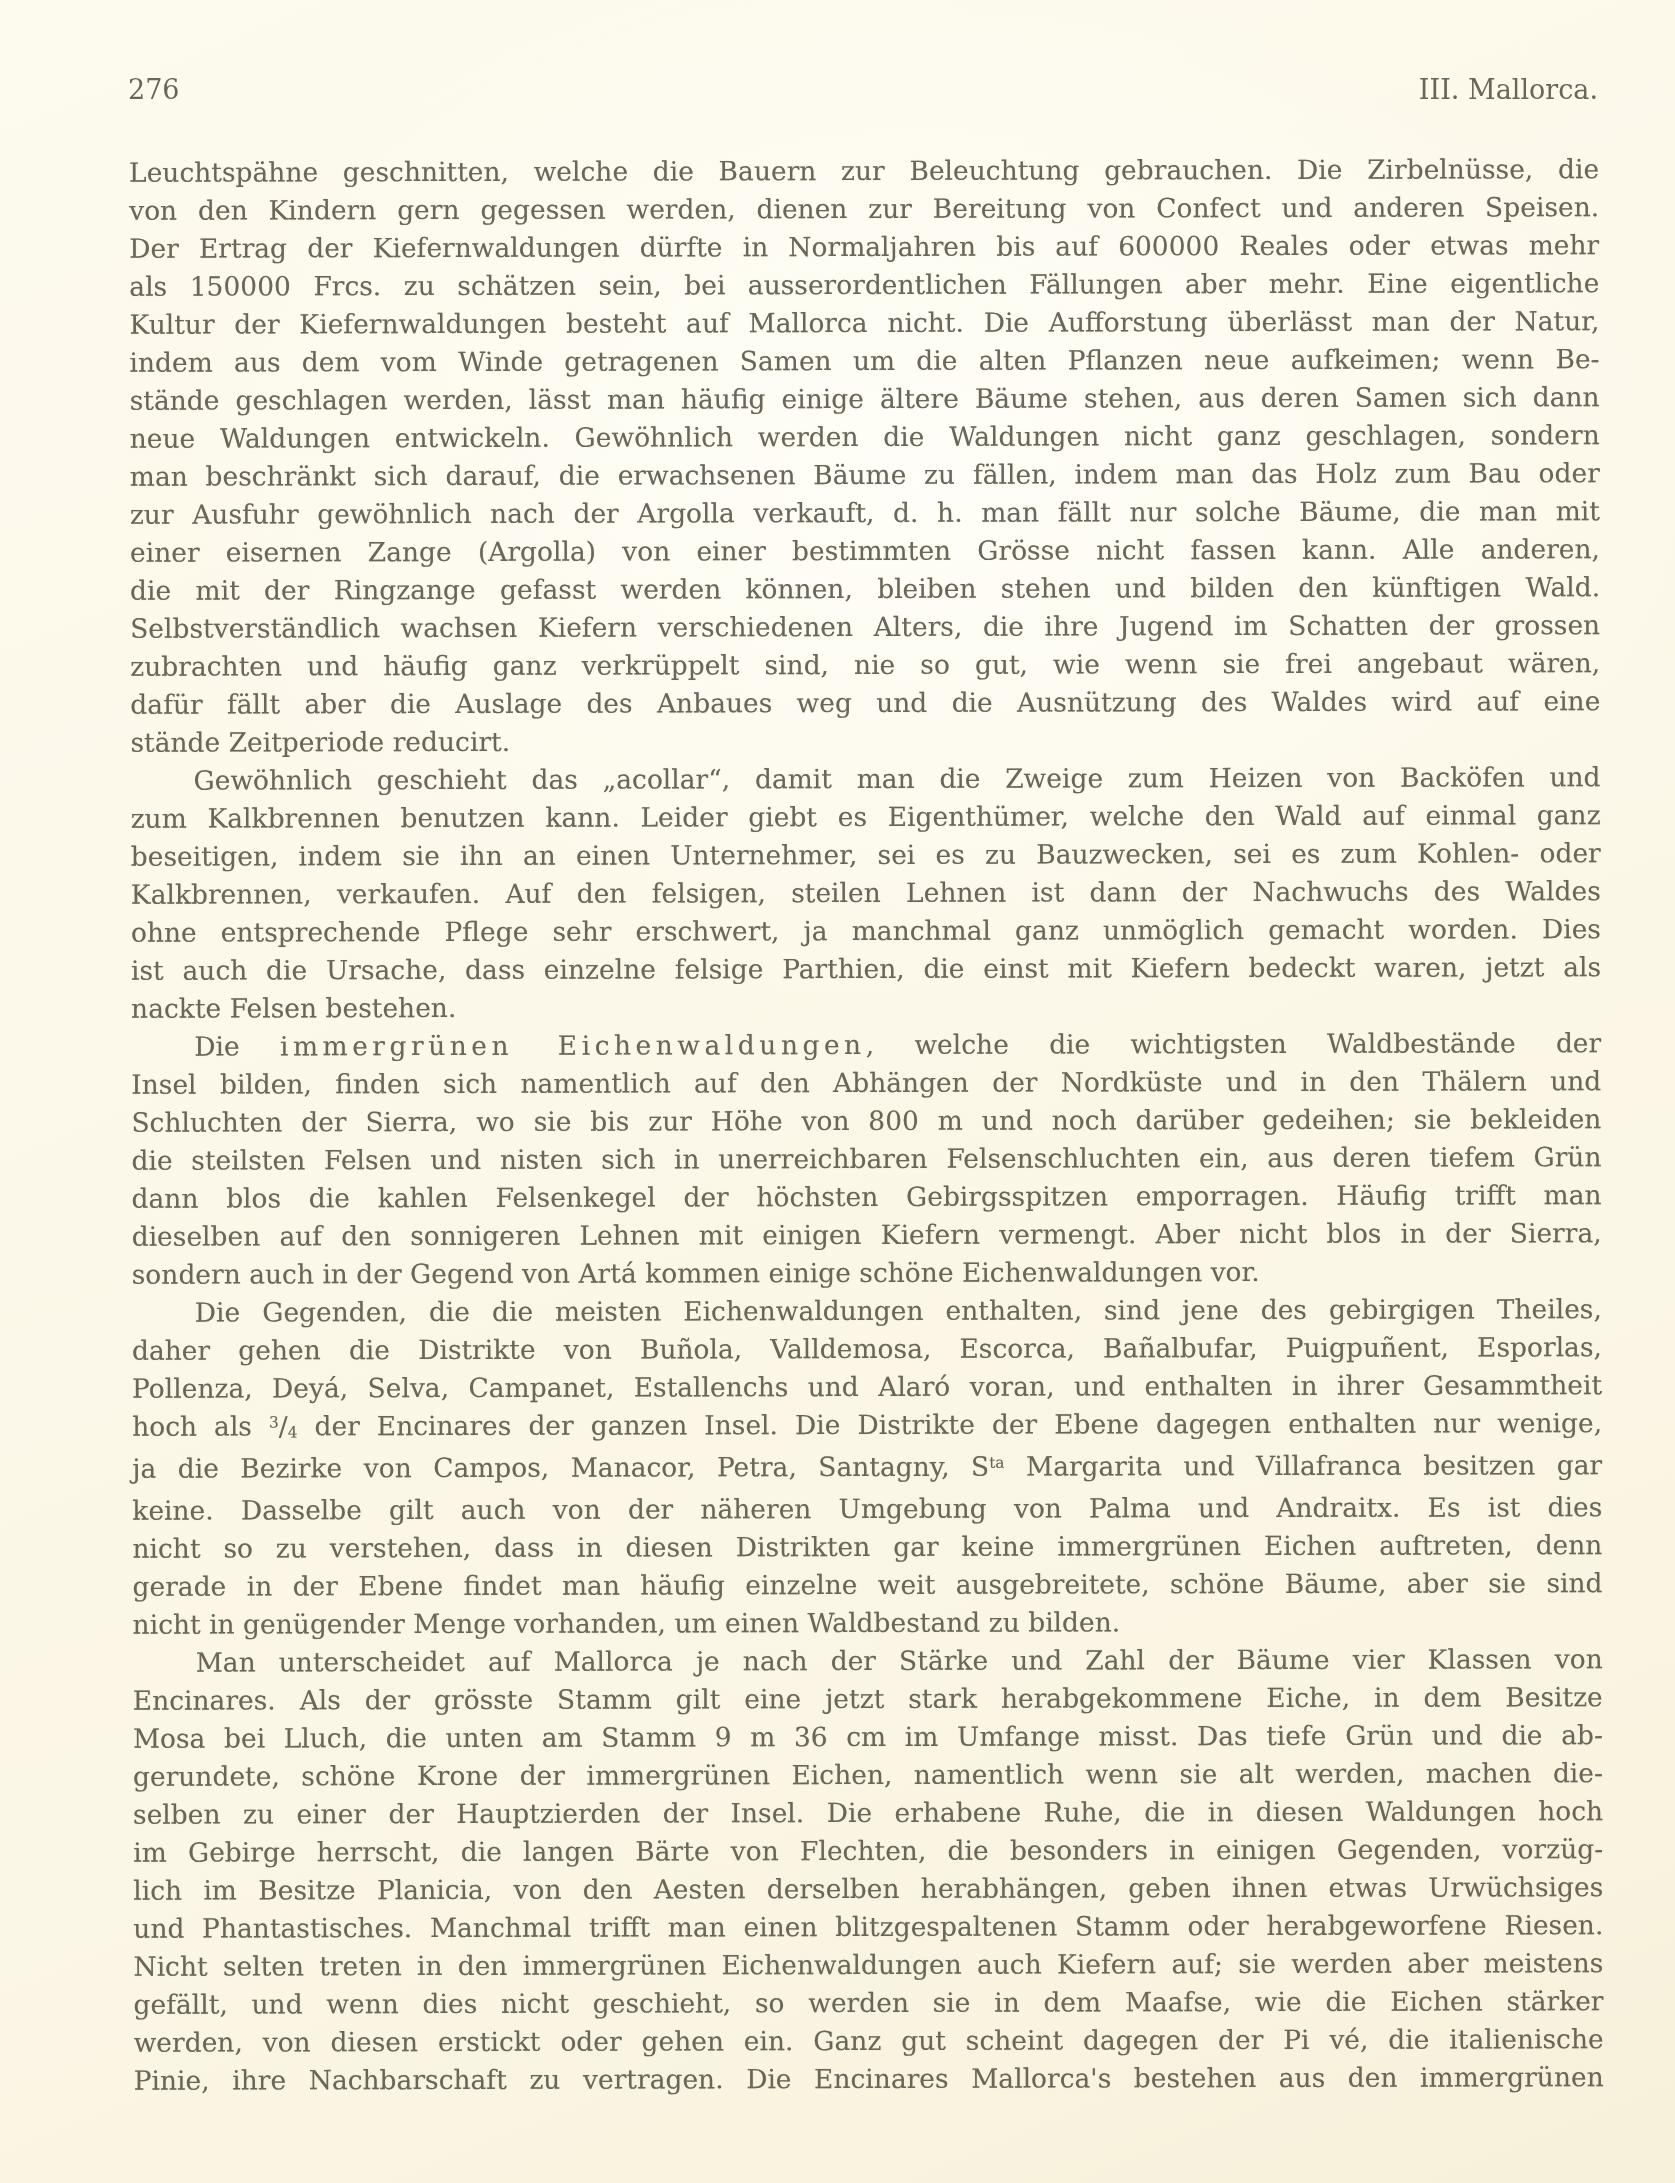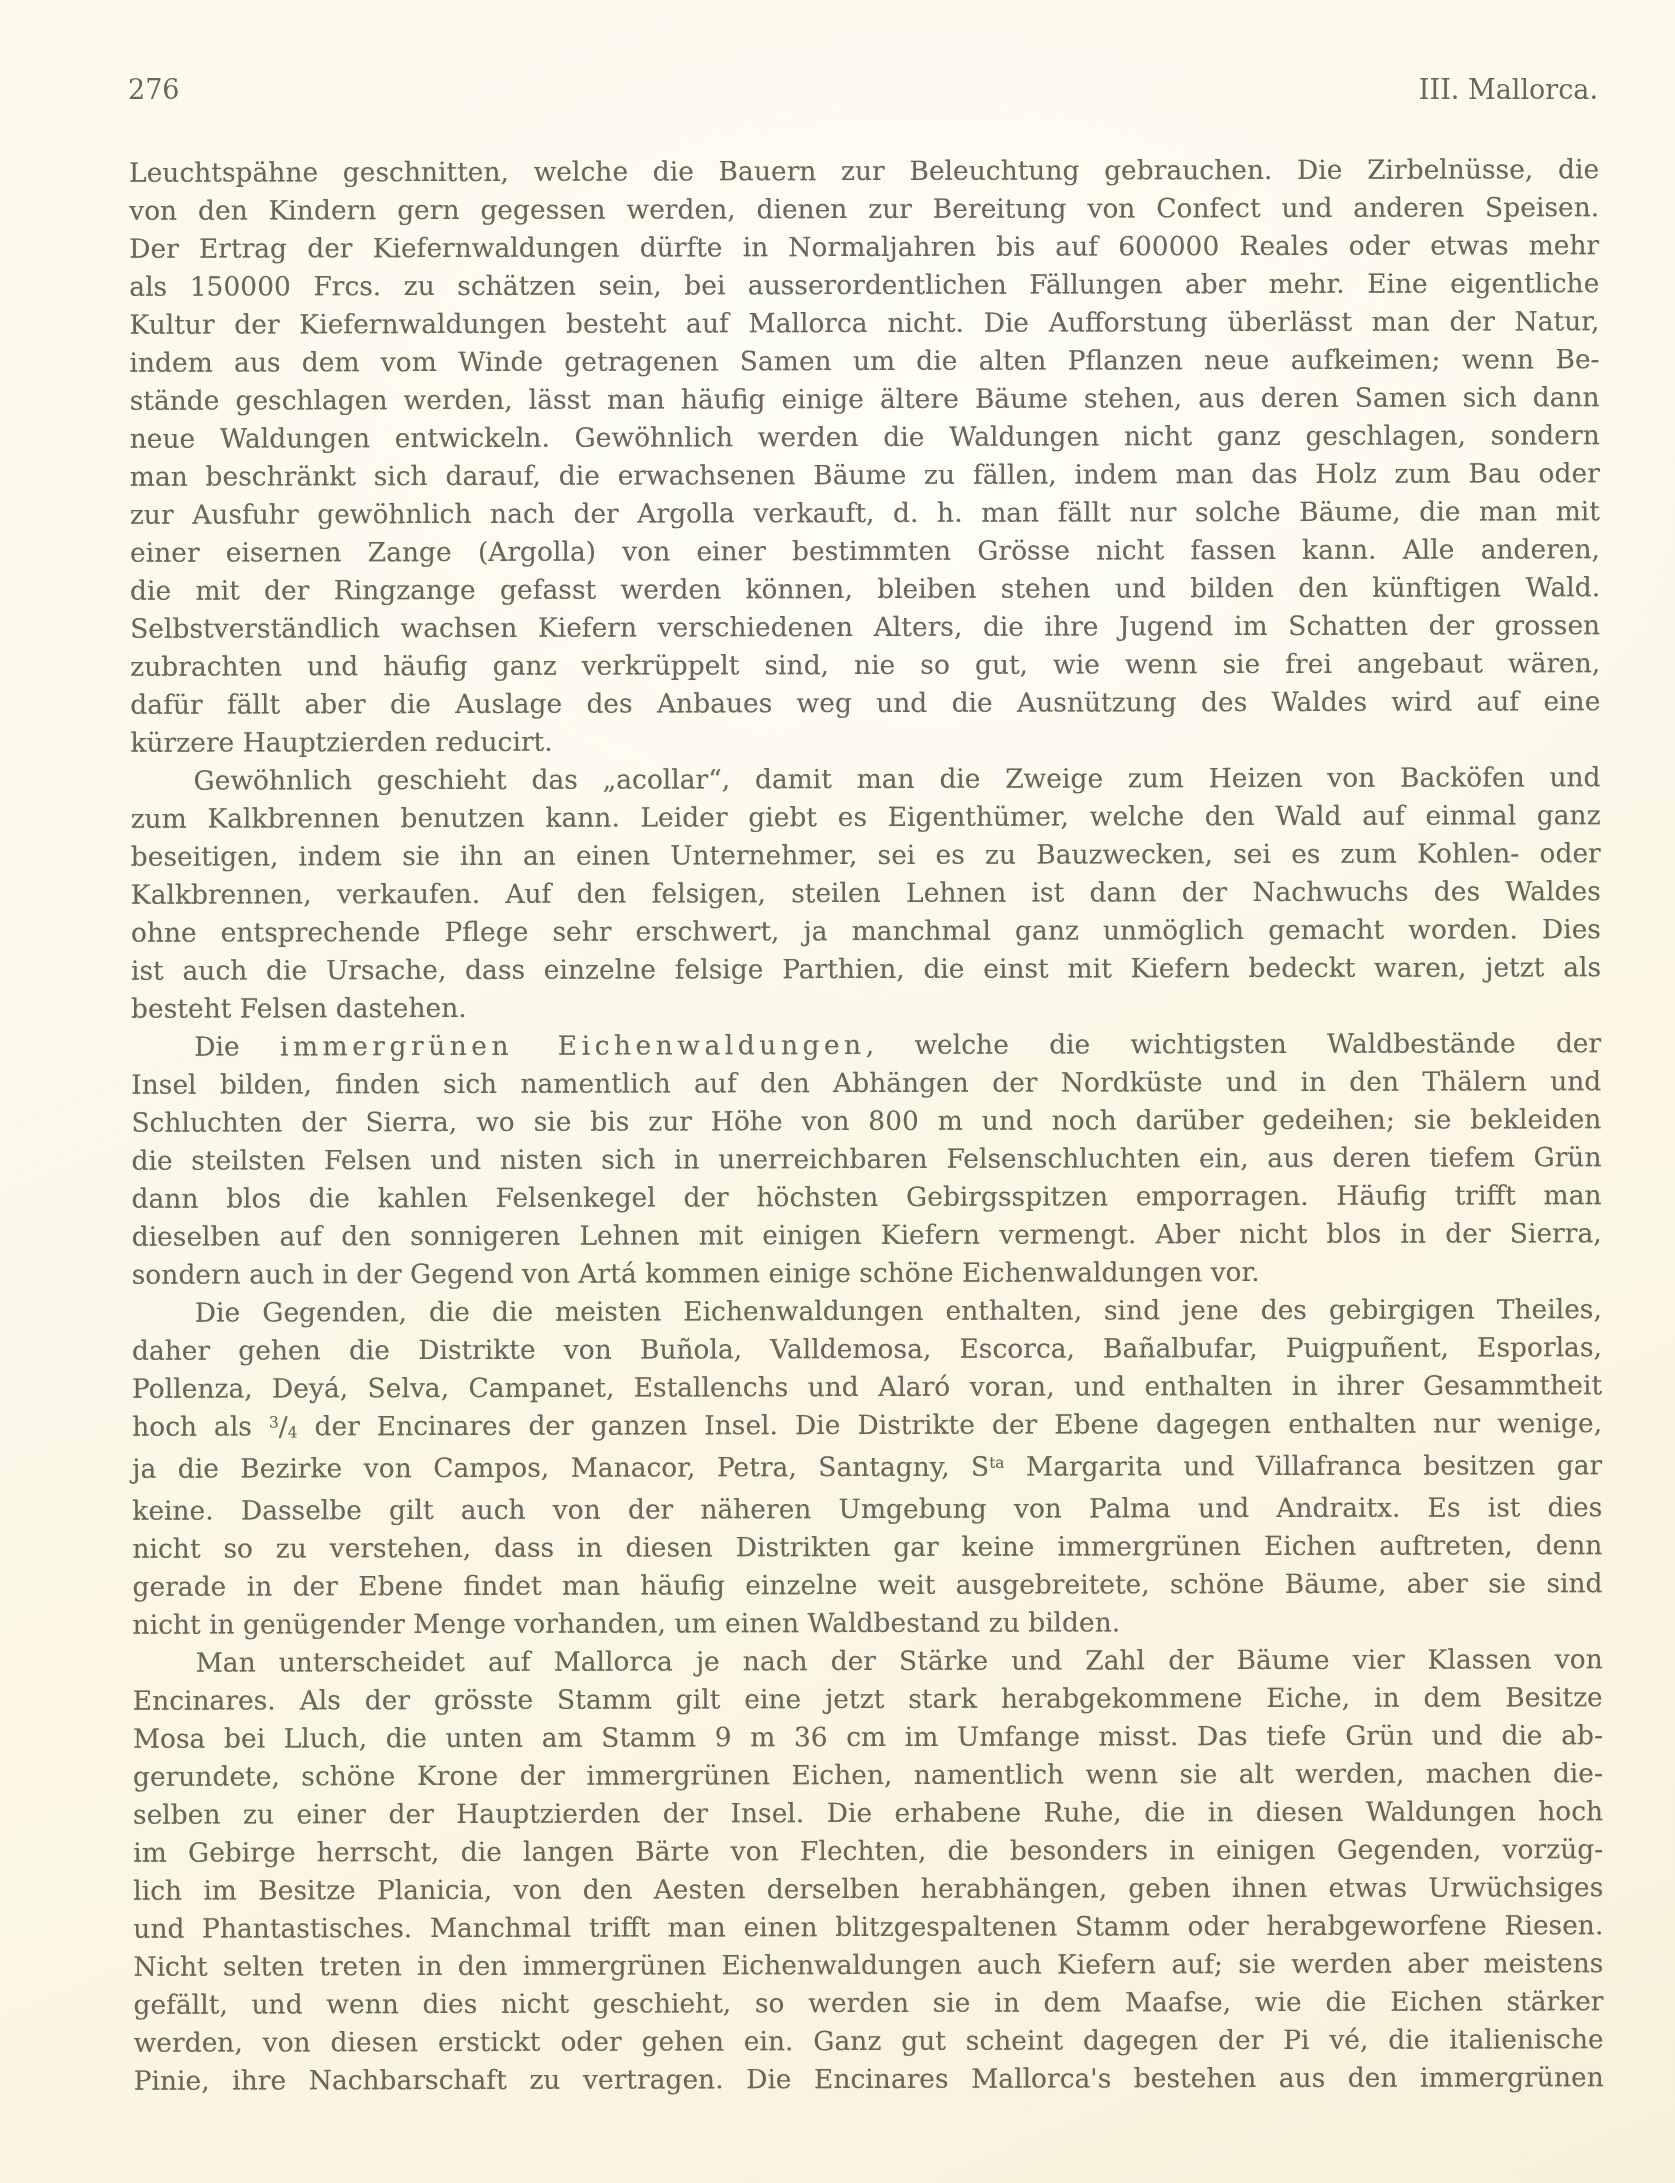--- a/index.html
+++ b/index.html
@@ -58,28 +58,28 @@
       <div class="line"><span class="seg-normal">indem aus dem vom Winde getragenen Samen um die alten Pflanzen neue aufkeimen; wenn Be-</span></div>
       <div class="line"><span class="seg-normal">stände geschlagen werden, lässt man häufig einige ältere Bäume stehen, aus deren Samen sich dann</span></div>
       <div class="line"><span class="seg-normal">neue Waldungen entwickeln. Gewöhnlich werden die Waldungen nicht ganz geschlagen, sondern</span></div>
       <div class="line"><span class="seg-normal">man beschränkt sich darauf, die erwachsenen Bäume zu fällen, indem man das Holz zum Bau oder</span></div>
       <div class="line"><span class="seg-normal">zur Ausfuhr gewöhnlich nach der Argolla verkauft, d. h. man fällt nur solche Bäume, die man mit</span></div>
       <div class="line"><span class="seg-normal">einer eisernen Zange (Argolla) von einer bestimmten Grösse nicht fassen kann. Alle anderen,</span></div>
       <div class="line"><span class="seg-normal">die mit der Ringzange gefasst werden können, bleiben stehen und bilden den künftigen Wald.</span></div>
       <div class="line"><span class="seg-normal">Selbstverständlich wachsen Kiefern verschiedenen Alters, die ihre Jugend im Schatten der grossen</span></div>
       <div class="line"><span class="seg-normal">zubrachten und häufig ganz verkrüppelt sind, nie so gut, wie wenn sie frei angebaut wären,</span></div>
       <div class="line"><span class="seg-normal">dafür fällt aber die Auslage des Anbaues weg und die Ausnützung des Waldes wird auf eine</span></div>
-      <div class="line noj"><span class="seg-normal">kürzere Hauptzierden reducirt.</span></div>
+      <div class="line noj"><span class="seg-normal">stände Zeitperiode reducirt.</span></div>
       <div class="line indent"><span class="seg-normal">Gewöhnlich geschieht das „acollar“, damit man die Zweige zum Heizen von Backöfen und</span></div>
       <div class="line"><span class="seg-normal">zum Kalkbrennen benutzen kann. Leider giebt es Eigenthümer, welche den Wald auf einmal ganz</span></div>
       <div class="line"><span class="seg-normal">beseitigen, indem sie ihn an einen Unternehmer, sei es zu Bauzwecken, sei es zum Kohlen- oder</span></div>
       <div class="line"><span class="seg-normal">Kalkbrennen, verkaufen. Auf den felsigen, steilen Lehnen ist dann der Nachwuchs des Waldes</span></div>
       <div class="line"><span class="seg-normal">ohne entsprechende Pflege sehr erschwert, ja manchmal ganz unmöglich gemacht worden. Dies</span></div>
       <div class="line"><span class="seg-normal">ist auch die Ursache, dass einzelne felsige Parthien, die einst mit Kiefern bedeckt waren, jetzt als</span></div>
-      <div class="line noj"><span class="seg-normal">besteht Felsen dastehen.</span></div>
+      <div class="line noj"><span class="seg-normal">nackte Felsen bestehen.</span></div>
       <div class="line indent"><span class="seg-normal">Die </span><span class="seg-spaced">immergrünen Eichenwaldungen</span><span class="seg-normal">, welche die wichtigsten Waldbestände der</span></div>
       <div class="line"><span class="seg-normal">Insel bilden, finden sich namentlich auf den Abhängen der Nordküste und in den Thälern und</span></div>
       <div class="line"><span class="seg-normal">Schluchten der Sierra, wo sie bis zur Höhe von 800 m und noch darüber gedeihen; sie bekleiden</span></div>
       <div class="line"><span class="seg-normal">die steilsten Felsen und nisten sich in unerreichbaren Felsenschluchten ein, aus deren tiefem Grün</span></div>
       <div class="line"><span class="seg-normal">dann blos die kahlen Felsenkegel der höchsten Gebirgsspitzen emporragen. Häufig trifft man</span></div>
       <div class="line"><span class="seg-normal">dieselben auf den sonnigeren Lehnen mit einigen Kiefern vermengt. Aber nicht blos in der Sierra,</span></div>
       <div class="line noj"><span class="seg-normal">sondern auch in der Gegend von Artá kommen einige schöne Eichenwaldungen vor.</span></div>
       <div class="line indent"><span class="seg-normal">Die Gegenden, die die meisten Eichenwaldungen enthalten, sind jene des gebirgigen Theiles,</span></div>
       <div class="line"><span class="seg-normal">daher gehen die Distrikte von Buñola, Valldemosa, Escorca, Bañalbufar, Puigpuñent, Esporlas,</span></div>
       <div class="line"><span class="seg-normal">Pollenza, Deyá, Selva, Campanet, Estallenchs und Alaró voran, und enthalten in ihrer Gesammtheit</span></div>

